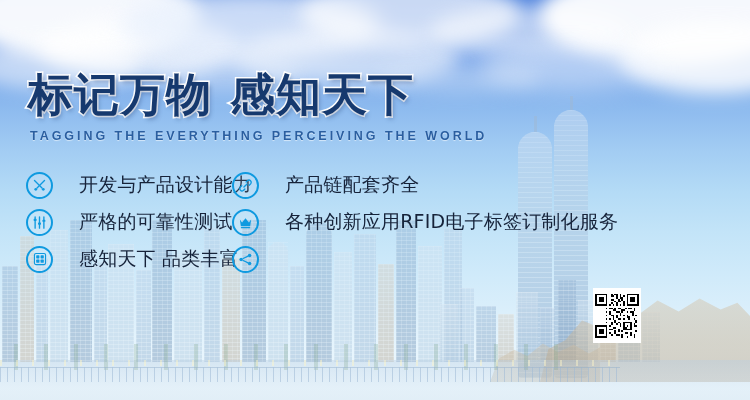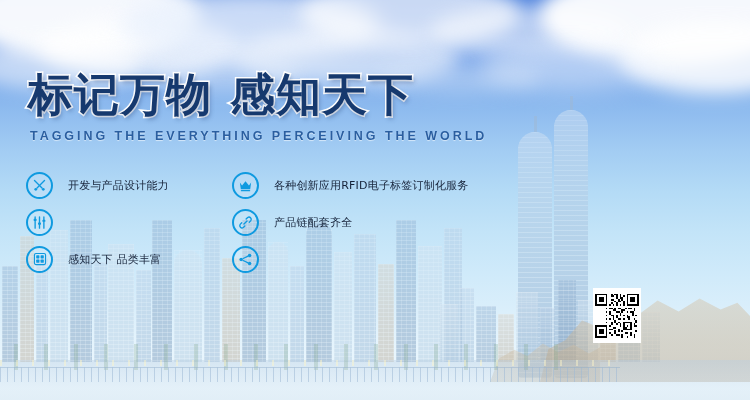--- a/index.html
+++ b/index.html
@@ -98,21 +98,21 @@
   .feat{display:flex;align-items:center;height:30px;margin-bottom:7px;}
   .ficon{
     width:27px;height:27px;flex:0 0 27px;border-radius:50%;
     border:2.6px solid #0f9ae0;
     display:flex;align-items:center;justify-content:center;
     background:rgba(255,255,255,.10);
     box-sizing:border-box;
   }
   .ficon svg{display:block;}
   .flabel{
-    margin-left:15px;font-size:11px;color:#16233a;white-space:nowrap;
+    margin-left:26px;font-size:19px;color:#16233a;white-space:nowrap;
     font-family:"DejaVu Sans","Liberation Sans",sans-serif;
     letter-spacing:.2px;
   }
 
   
   #qr{position:absolute;left:593px;top:288px;width:48px;height:55px;background:#ffffff;padding:2px;box-sizing:border-box;}
   #qr .qgrid{width:100%;height:100%;}
 </style>
 </head>
 <body>
@@ -210,57 +210,58 @@
       <span class="ficon">
         <svg width="15" height="15" viewBox="0 0 24 24" fill="none" stroke="#0f9ae0" stroke-width="2.2" stroke-linecap="round">
           <line x1="5" y1="3" x2="5" y2="21"></line>
             <line x1="12" y1="3" x2="12" y2="21"></line>
             <line x1="19" y1="3" x2="19" y2="21"></line>
           <rect x="2.6" y="6" width="4.8" height="3.4" rx="1.1" fill="#0f9ae0" stroke="none"></rect>
           <rect x="9.6" y="12" width="4.8" height="3.4" rx="1.1" fill="#0f9ae0" stroke="none"></rect>
           <rect x="16.6" y="7.5" width="4.8" height="3.4" rx="1.1" fill="#0f9ae0" stroke="none"></rect>
         </svg>
       </span>
+      <span class="flabel">严格的可靠性测试</span>
     </div>
 
     <div class="feat">
       <span class="ficon">
         <svg width="14" height="14" viewBox="0 0 24 24" fill="none" stroke="#0f9ae0" stroke-width="2">
           <rect x="2.5" y="2.5" width="19" height="19" rx="2.5"></rect>
           <rect x="5.5" y="5.5" width="5.5" height="5.5" rx="1" fill="#0f9ae0" stroke="none"></rect>
           <rect x="13" y="5.5" width="5.5" height="5.5" rx="1" fill="#0f9ae0" stroke="none"></rect>
           <rect x="5.5" y="13" width="5.5" height="5.5" rx="1" fill="#0f9ae0" stroke="none"></rect>
           <rect x="13" y="13" width="5.5" height="5.5" rx="1" fill="#0f9ae0" stroke="none"></rect>
         </svg>
       </span>
       <span class="flabel">感知天下  品类丰富</span>
     </div>
   </div>
 
   <div class="featcol" id="col-right">
 
     <div class="feat">
       <span class="ficon">
-        <svg width="15" height="15" viewBox="0 0 24 24" fill="#0f9ae0" stroke="none">
-          <path d="M3 7 L6.5 12 L12 5 L17.5 12 L21 7 L19.5 18 L4.5 18 Z"></path>
-          <rect x="4.5" y="19" width="15" height="2.2" rx="1"></rect>
-        </svg>
-      </span>
-      <span class="flabel">各种创新应用RFID电子标签订制化服务</span>
-    </div>
-
-    <div class="feat">
-      <span class="ficon">
         <svg width="15" height="15" viewBox="0 0 24 24" fill="none" stroke="#0f9ae0" stroke-width="2.2" stroke-linecap="round">
           <path d="M9.5 14.5 L14.5 9.5"></path>
           <path d="M13 6.5 L15.5 4 a3.6 3.6 0 0 1 5 5 L18 11.5"></path>
           <path d="M11 17.5 L8.5 20 a3.6 3.6 0 0 1 -5 -5 L6 12.5"></path>
         </svg>
       </span>
       <span class="flabel">产品链配套齐全</span>
+    </div>
+
+    <div class="feat">
+      <span class="ficon">
+        <svg width="15" height="15" viewBox="0 0 24 24" fill="#0f9ae0" stroke="none">
+          <path d="M3 7 L6.5 12 L12 5 L17.5 12 L21 7 L19.5 18 L4.5 18 Z"></path>
+          <rect x="4.5" y="19" width="15" height="2.2" rx="1"></rect>
+        </svg>
+      </span>
+      <span class="flabel">各种创新应用RFID电子标签订制化服务</span>
     </div>
 
     <div class="feat">
       <span class="ficon">
         <svg width="15" height="15" viewBox="0 0 24 24" fill="none" stroke="#0f9ae0" stroke-width="2">
           <circle cx="18.5" cy="5.5" r="2.8" fill="#0f9ae0" stroke="none"></circle>
           <circle cx="5" cy="12" r="2.8" fill="#0f9ae0" stroke="none"></circle>
           <circle cx="18.5" cy="18.5" r="2.8" fill="#0f9ae0" stroke="none"></circle>
           <line x1="7.4" y1="10.8" x2="16.2" y2="6.6"></line>
           <line x1="7.4" y1="13.2" x2="16.2" y2="17.4"></line>

